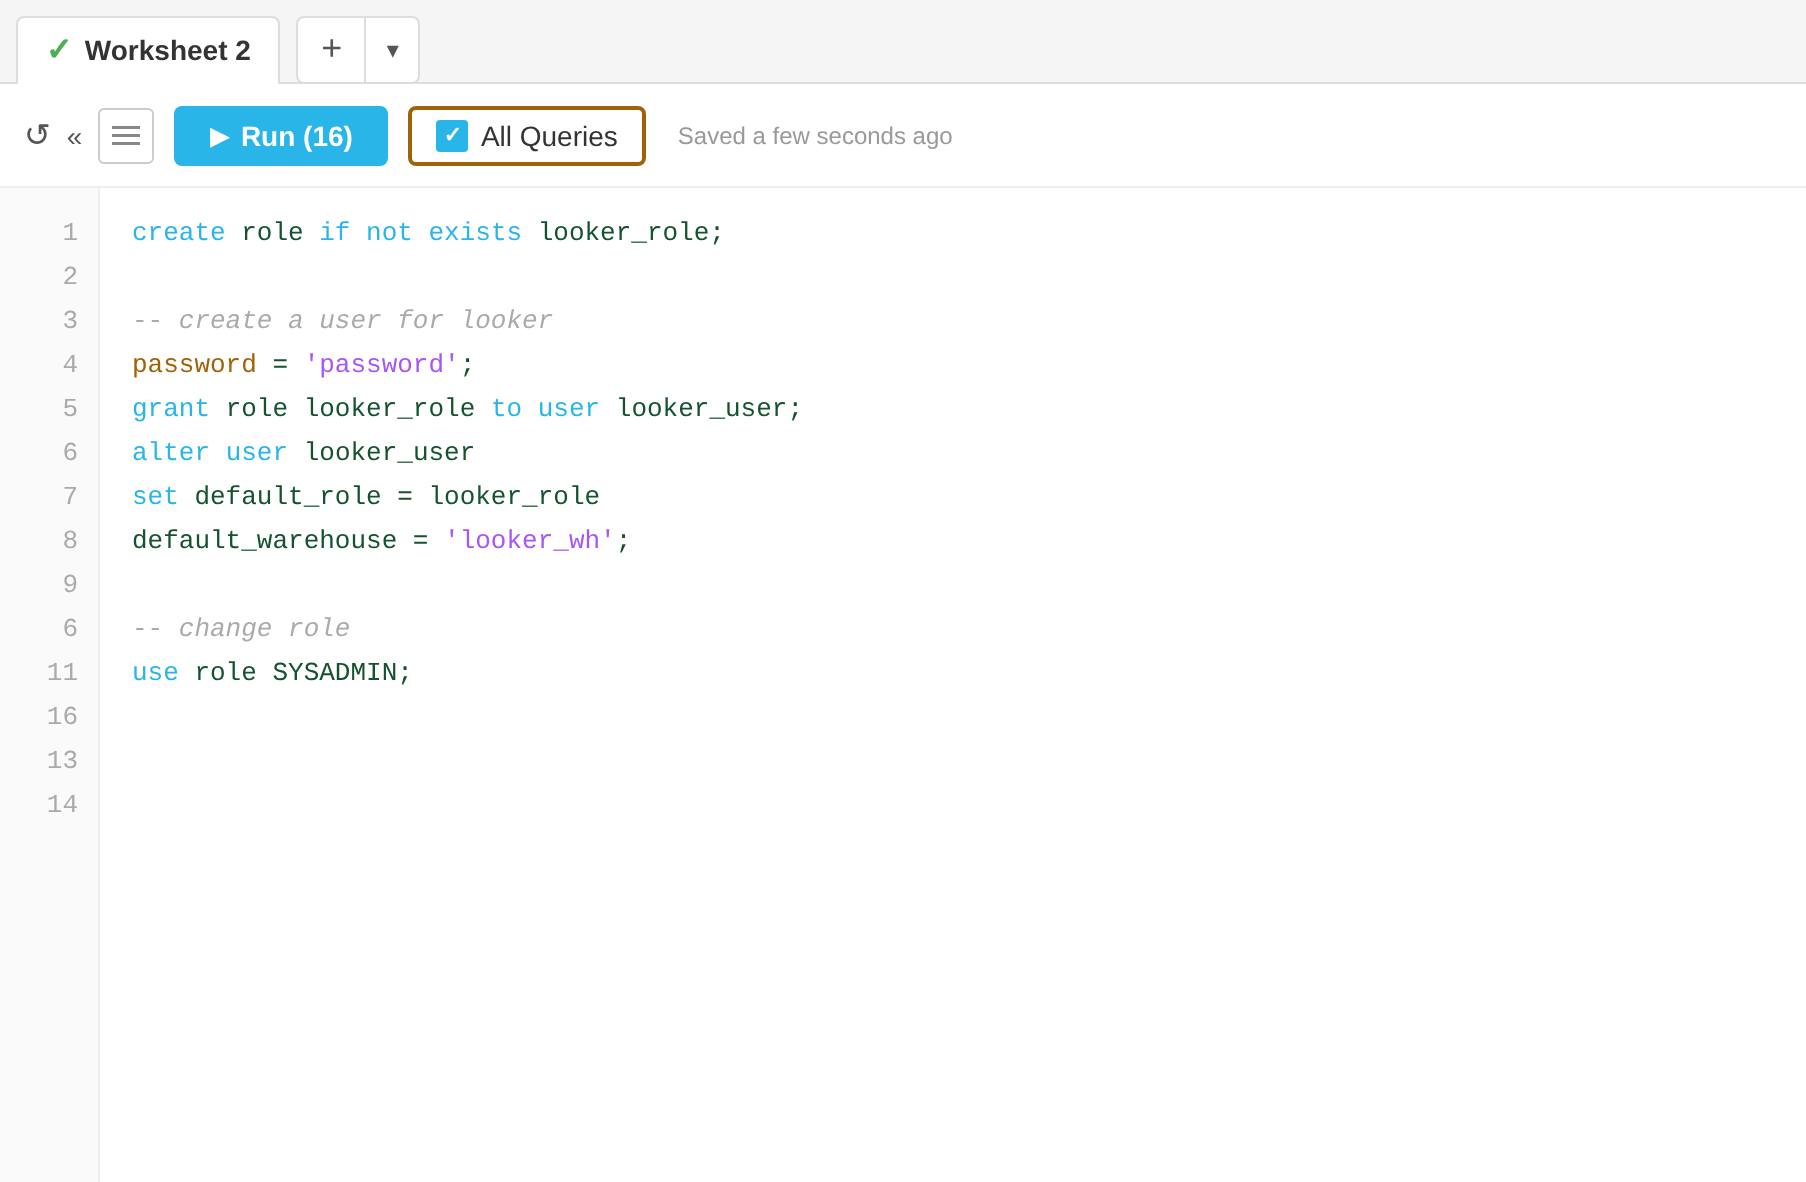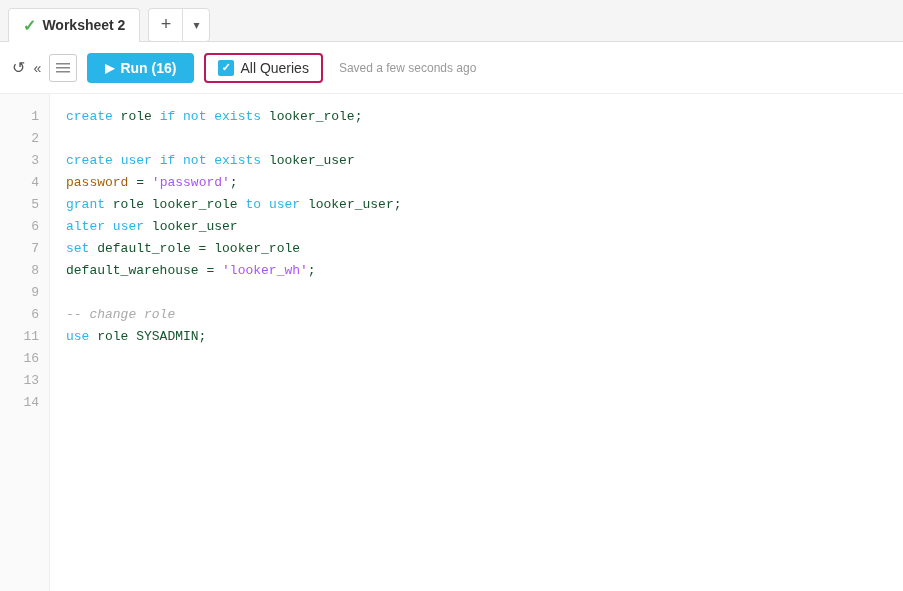--- a/index.html
+++ b/index.html
@@ -126,21 +126,21 @@
       align-items: center;
       gap: 6px;
     }
     .run-btn .play-icon {
       font-size: 12px;
     }
     .all-queries-btn {
       display: flex;
       align-items: center;
       gap: 6px;
-      border: 2px solid #be185d;
+      border: 2px solid #a16207;
       border-radius: 4px;
       padding: 5px 12px;
       font-size: 14px;
       font-weight: 500;
       color: #333;
       background: #fff;
       cursor: pointer;
     }
     .checkbox-icon {
       width: 16px;
@@ -256,22 +256,22 @@
     <div class="line-number">13</div>
     <div class="line-number">14</div>
   </div>
   <div class="code-area">
 
     <div class="code-line"><span class="kw-blue">create</span><span class="plain"> role </span><span class="kw-blue">if not exists</span><span class="plain"> looker_role;</span></div>
 
 
     <div class="code-line"><span class="plain"> </span></div>
 
-
-    <div class="code-line"><span class="kw-blue">create</span><span class="plain"> </span><span class="kw-blue">user</span><span class="plain"> </span><span class="kw-blue">if not exists</span><span class="plain"> looker_user</span></div>
+    <div class="code-line"><span class="comment">-- create a user for looker</span></div>
+
 
     <div class="code-line"><span class="kw-purple">password</span><span class="plain"> = </span><span class="str-purple">'password'</span><span class="plain">;</span></div>
 
     <div class="code-line"><span class="kw-blue">grant</span><span class="plain"> role looker_role </span><span class="kw-blue">to</span><span class="plain"> </span><span class="kw-blue">user</span><span class="plain"> looker_user;</span></div>
 
     <div class="code-line"><span class="kw-blue">alter</span><span class="plain"> </span><span class="kw-blue">user</span><span class="plain"> looker_user</span></div>
 
     <div class="code-line"><span class="kw-blue">set</span><span class="plain"> default_role = looker_role</span></div>
 
     <div class="code-line"><span class="plain">default_warehouse = </span><span class="str-purple">'looker_wh'</span><span class="plain">;</span></div>

